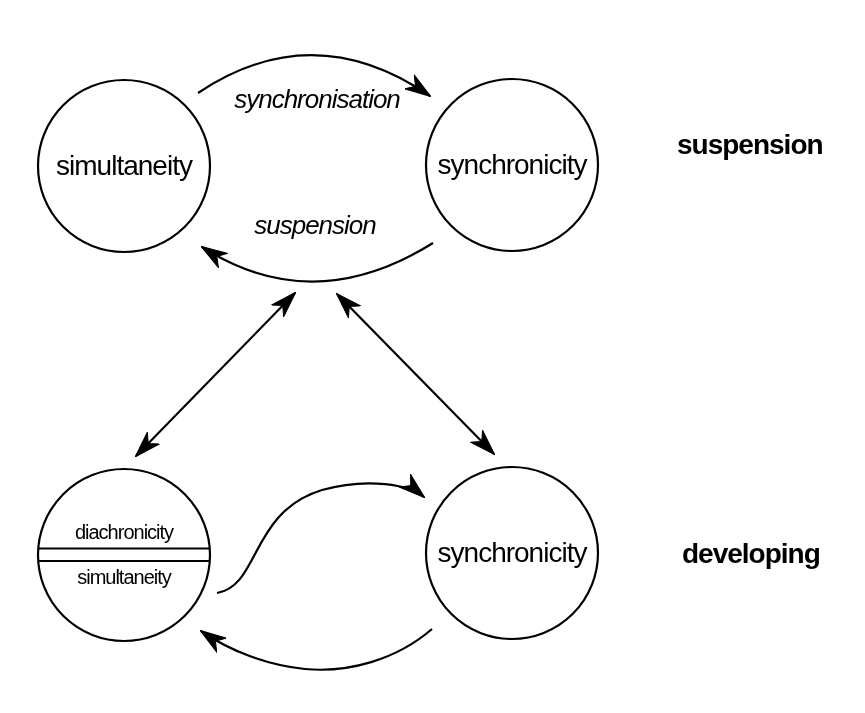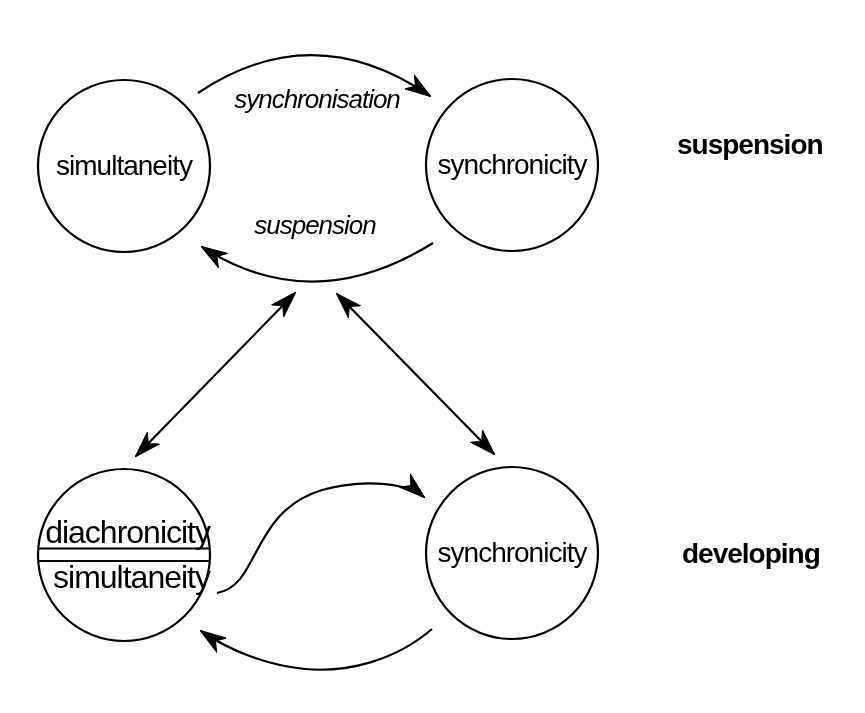--- a/index.html
+++ b/index.html
@@ -28,23 +28,23 @@
   }
   .node-lbl {
     font-size: 28px;
     letter-spacing: -1px;
     display: flex;
     align-items: center;
     justify-content: center;
     text-align: center;
   }
   .split-lbl {
-    font-size: 32px;
+    font-size: 20px;
     letter-spacing: -1px;
-    text-align: right;
+    text-align: center;
     line-height: 28px;
   }
   .edge-lbl {
     font-style: italic;
     font-size: 26px;
     letter-spacing: -1px;
     text-align: center;
     line-height: 30px;
   }
   .side-lbl {

